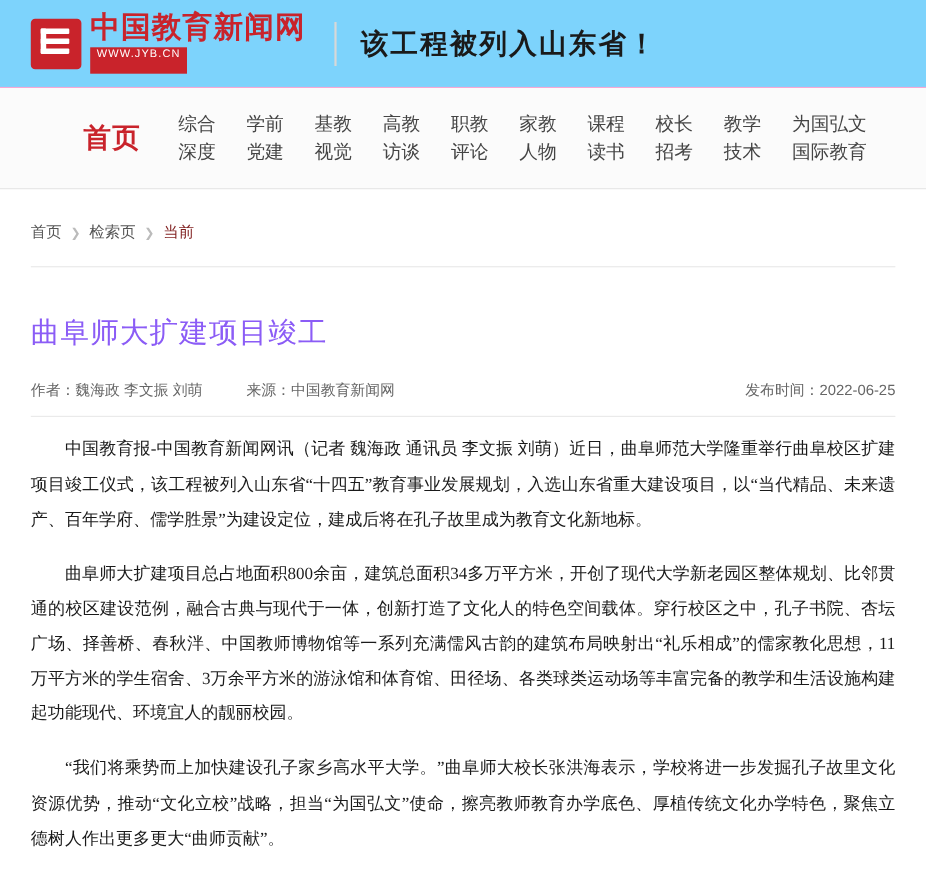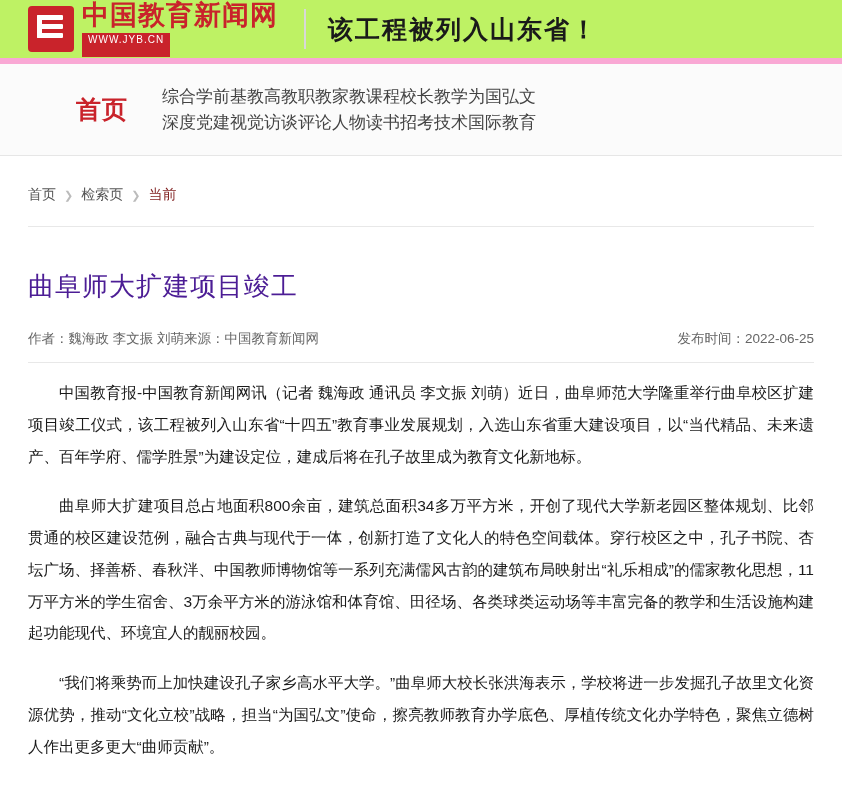--- a/index.html
+++ b/index.html
@@ -16,27 +16,27 @@
   }
   .page {
     width: 842px;
     height: 802px;
     position: relative;
     background: #fff;
   }
 
   
   .header {
-    height: 64px;
-    background: #bef264;
+    height: 80px;
+    background: #7dd3fc;
     display: flex;
     align-items: center;
     padding-left: 28px;
     box-sizing: border-box;
-    border-bottom: 6px solid #f9a8d4;
+    border-bottom: 1px solid #f9a8d4;
   }
   .logo-wrap {
     display: flex;
     align-items: center;
   }
   .logo-mark {
     width: 46px;
     height: 46px;
     background: #c9232b;
     border-radius: 4px;
@@ -117,20 +117,21 @@
     font-size: 25px;
     font-weight: bold;
     color: #c9232b;
     margin-right: 34px;
     letter-spacing: 1px;
     white-space: nowrap;
   }
   .nav-items {
     display: flex;
     align-items: flex-end;
+    gap: 28px;
   }
   .nav-item {
     display: flex;
     flex-direction: column;
     align-items: center;
     line-height: 1.5;
     font-size: 17px;
     color: #444;
     white-space: nowrap;
     cursor: pointer;
@@ -163,49 +164,51 @@
     color: #555;
   }
   .hr-light {
     height: 1px;
     background: #e8e8e8;
     width: 100%;
   }
 
   .article-title {
     font-size: 26px;
-    color: #4c1d95;
+    color: #8b5cf6;
     font-weight: normal;
     margin: 42px 0 0 0;
     letter-spacing: 1px;
   }
 
   .meta-row {
     display: flex;
     align-items: center;
     justify-content: space-between;
     font-size: 13.5px;
     color: #666;
     padding: 26px 0 14px 0;
   }
   .meta-left {
     display: flex;
+    gap: 40px;
     text-align: right;
   }
 
   .article-body {
     padding-top: 14px;
   }
   .article-body p {
     margin: 0 0 18px 0;
     font-size: 15.5px;
     line-height: 2.05;
     color: #1a1a1a;
     text-indent: 2em;
     text-align: justify;
+    font-family: Liberation Serif, serif;
   }
 </style>
 </head>
 <body>
 
 <div class="page">
 
   <div class="header">
     <div class="logo-wrap">
       <div class="logo-mark"></div>

